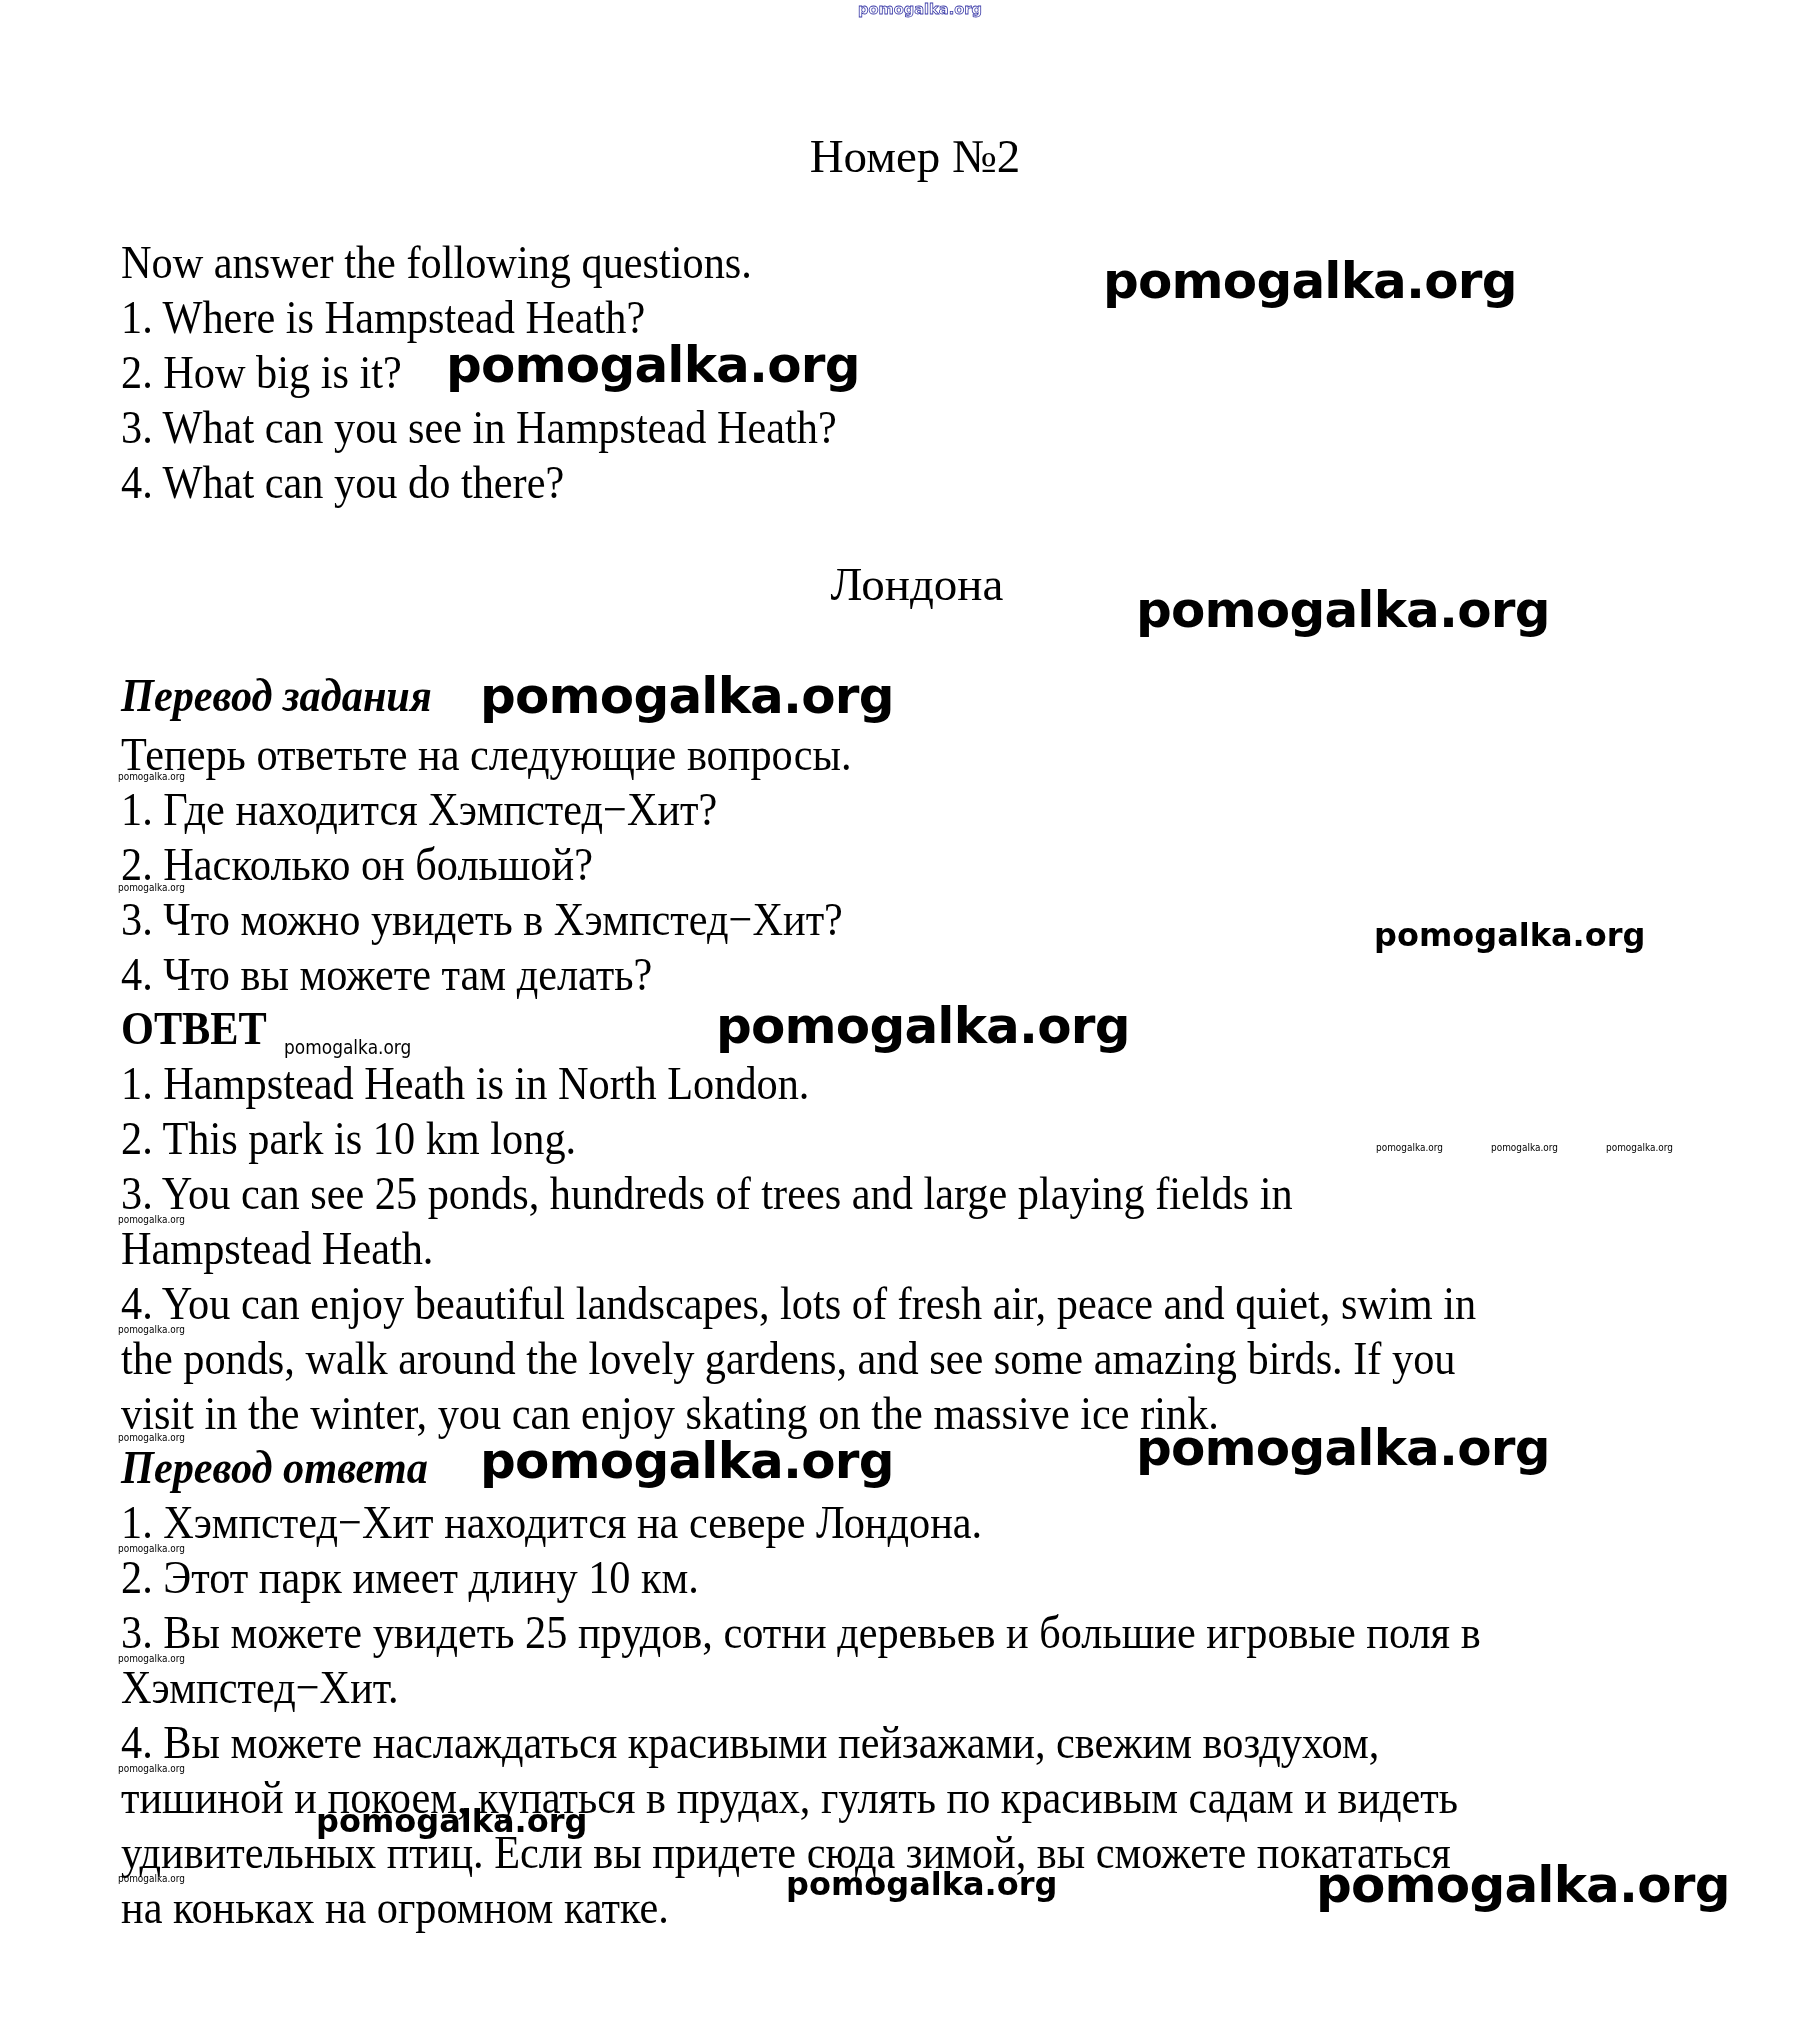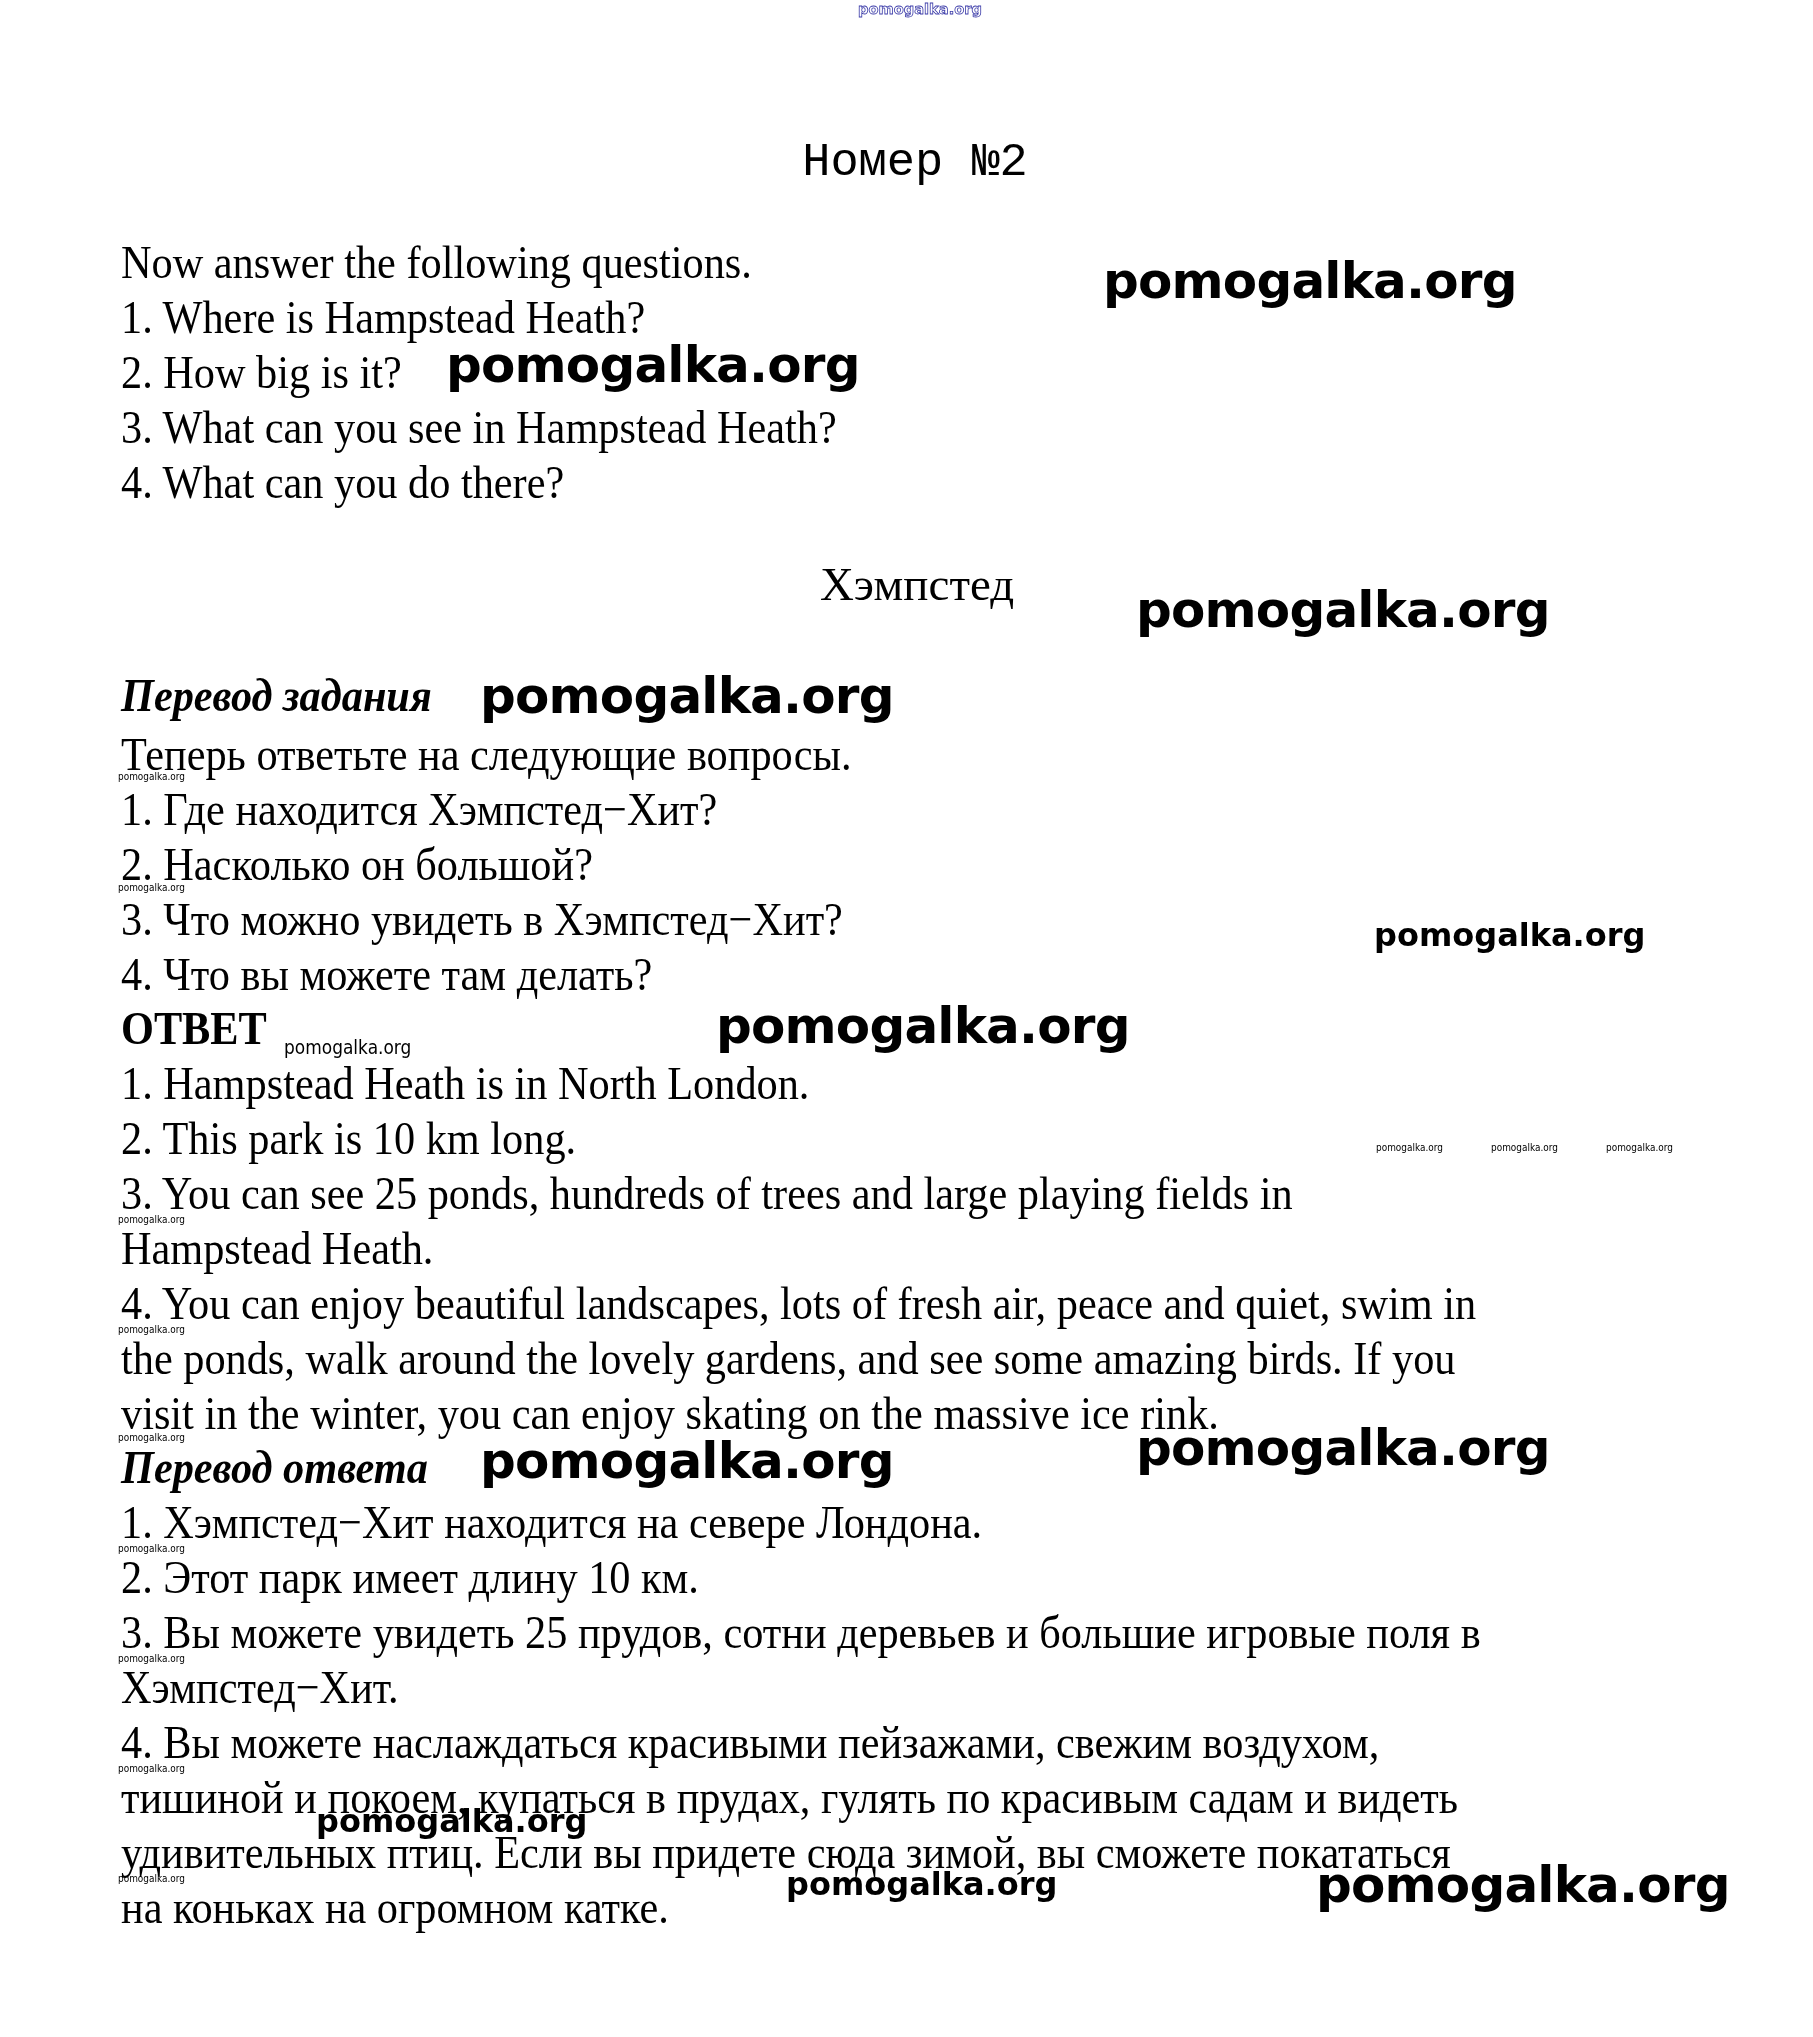--- a/index.html
+++ b/index.html
@@ -27,29 +27,29 @@
     font-weight:bold; transform:translateX(-50%);
   }
 </style>
 </head>
 <body>
 
 <div class="page">
 
   <div class="wm wm-top" style="left:920px; top:1.6px;">pomogalka.org</div>
 
-  <div class="t center" style="left:915px; top:139px;font-family:Liberation Mono, monospace;">Номер №2</div>
+  <div class="t center" style="left:915px; top:133px;">Номер №2</div>
 
   <div class="t narrow" style="left:121px; top:239px;">Now answer the following questions.</div>
   <div class="t narrow" style="left:121px; top:294px;">1. Where is Hampstead Heath?</div>
   <div class="t narrow" style="left:121px; top:349px;">2. How big is it?</div>
   <div class="t narrow" style="left:121px; top:404px;">3. What can you see in Hampstead Heath?</div>
   <div class="t narrow" style="left:121px; top:459px;">4. What can you do there?</div>
 
-  <div class="t center" style="left:917px; top:561px;">Хэмпстед</div>
+  <div class="t center" style="left:917px; top:561px;">Лондона</div>
 
   <div class="t bi narrow" style="left:121px; top:672px;">Перевод задания</div>
   <div class="t narrow" style="left:121px; top:731px;">Теперь ответьте на следующие вопросы.</div>
   <div class="t narrow" style="left:121px; top:786px;">1. Где находится Хэмпстед−Хит?</div>
   <div class="t narrow" style="left:121px; top:841px;">2. Насколько он большой?</div>
   <div class="t narrow" style="left:121px; top:896px;">3. Что можно увидеть в Хэмпстед−Хит?</div>
   <div class="t narrow" style="left:121px; top:951px;">4. Что вы можете там делать?</div>
 
   <div class="t bold narrow" style="left:121px; top:1005px;">ОТВЕТ</div>
   <div class="t narrow" style="left:121px; top:1060px;">1. Hampstead Heath is in North London.</div>

